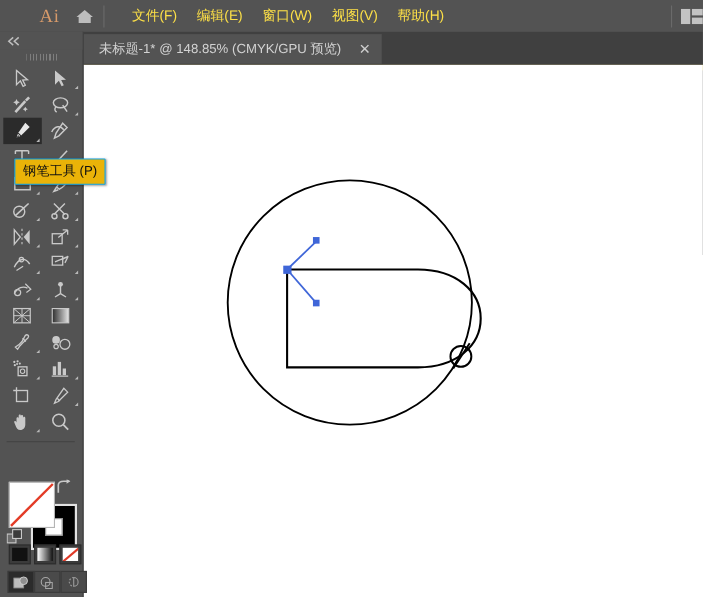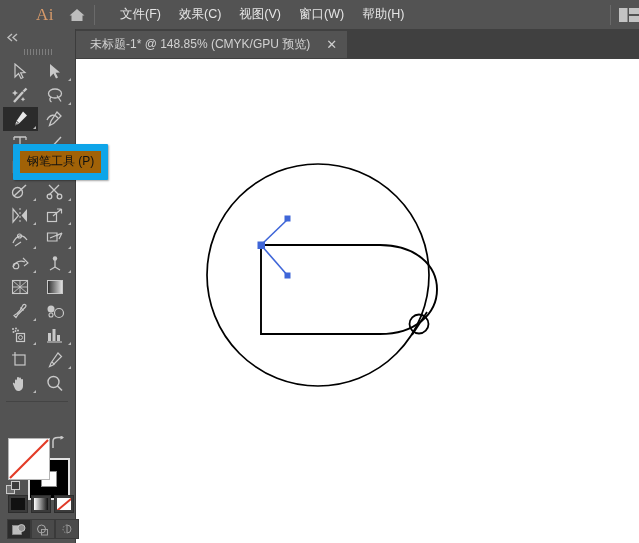--- a/index.html
+++ b/index.html
@@ -18,21 +18,21 @@
   }
   .ai-logo{
     width:34px;height:29px;display:flex;align-items:center;justify-content:center;
     color:#d79a6a;font-size:17px;font-weight:400;letter-spacing:.5px;
     font-family:"Liberation Serif","DejaVu Serif",serif;
   }
   .home-btn{width:30px;height:29px;display:flex;align-items:center;justify-content:center;}
   .menu-sep{width:1px;height:20px;background:#6a6a6a;margin:0 4px 0 2px;}
   .menu-items{display:flex;align-items:center;margin-left:12px;}
   .menu-item{
-    color:#e5e5e5;font-size:12.5px;padding:4px 9px;white-space:nowrap;cursor:default;
+    color:#fde047;font-size:12.5px;padding:4px 9px;white-space:nowrap;cursor:default;
   }
   .menubar-right{position:absolute;right:4px;top:0;height:29px;display:flex;align-items:center;}
   .ws-sep{width:1px;height:20px;background:#6a6a6a;margin-right:8px;}
   .ws-icon{display:flex;align-items:center;}
   .chev{margin-left:7px;margin-right:6px;}
 
   
   .tabbar{
     position:absolute;left:75px;top:29px;width:564px;height:30px;
     background:#404040;border-bottom:5px solid #fde047;
@@ -79,21 +79,21 @@
   .tool-cell.sel{background:#2b2b2b;}
   .tool-cell .tri{
     position:absolute;right:2px;bottom:2px;width:0;height:0;
     border-left:3px solid transparent;border-bottom:3px solid #b9b9b9;
   }
   .tool-cell svg{display:block;}
 
   
   .tooltip{
     position:absolute;left:13px;top:144px;
-    background:#a16207;border:7px solid #0ea5e9;
+    background:#eab308;border:1px solid #0ea5e9;
     padding:2px 7px 3px 7px;border-radius:1px;
     font-size:12px;color:#111;white-space:nowrap;
     box-shadow:1px 1px 2px rgba(0,0,0,.35);
     z-index:40;
   }
 
   
   .colorblock{position:absolute;left:0;top:404px;width:75px;height:70px;}
   .swatch-fill{
     position:absolute;left:8px;top:5px;width:42px;height:42px;
@@ -143,23 +143,23 @@
   <div class="menubar">
     <div class="ai-logo">Ai</div>
     <div class="home-btn">
       <svg width="18" height="16" viewBox="0 0 18 16">
         <path d="M9 2 L1.5 8.5 L3.5 8.5 L3.5 14 L14.5 14 L14.5 8.5 L16.5 8.5 Z" fill="#bdbdbd"></path>
       </svg>
     </div>
     <div class="menu-sep"></div>
     <div class="menu-items">
       <div class="menu-item">文件(F)</div>
-      <div class="menu-item">效果(C)</div>
+      <div class="menu-item">编辑(E)</div>
+      <div class="menu-item">窗口(W)</div>
       <div class="menu-item">视图(V)</div>
-      <div class="menu-item">窗口(W)</div>
       <div class="menu-item">帮助(H)</div>
     </div>
     <div class="menubar-right">
       <div class="ws-sep"></div>
       <div class="ws-icon">
         <svg width="20" height="14" viewBox="0 0 20 14">
           <rect x="0" y="0" width="8.5" height="14" fill="#c3c3c3"></rect>
           <rect x="10" y="0" width="10" height="6" fill="#c3c3c3"></rect>
           <rect x="10" y="8" width="10" height="6" fill="#c3c3c3"></rect>
         </svg>

